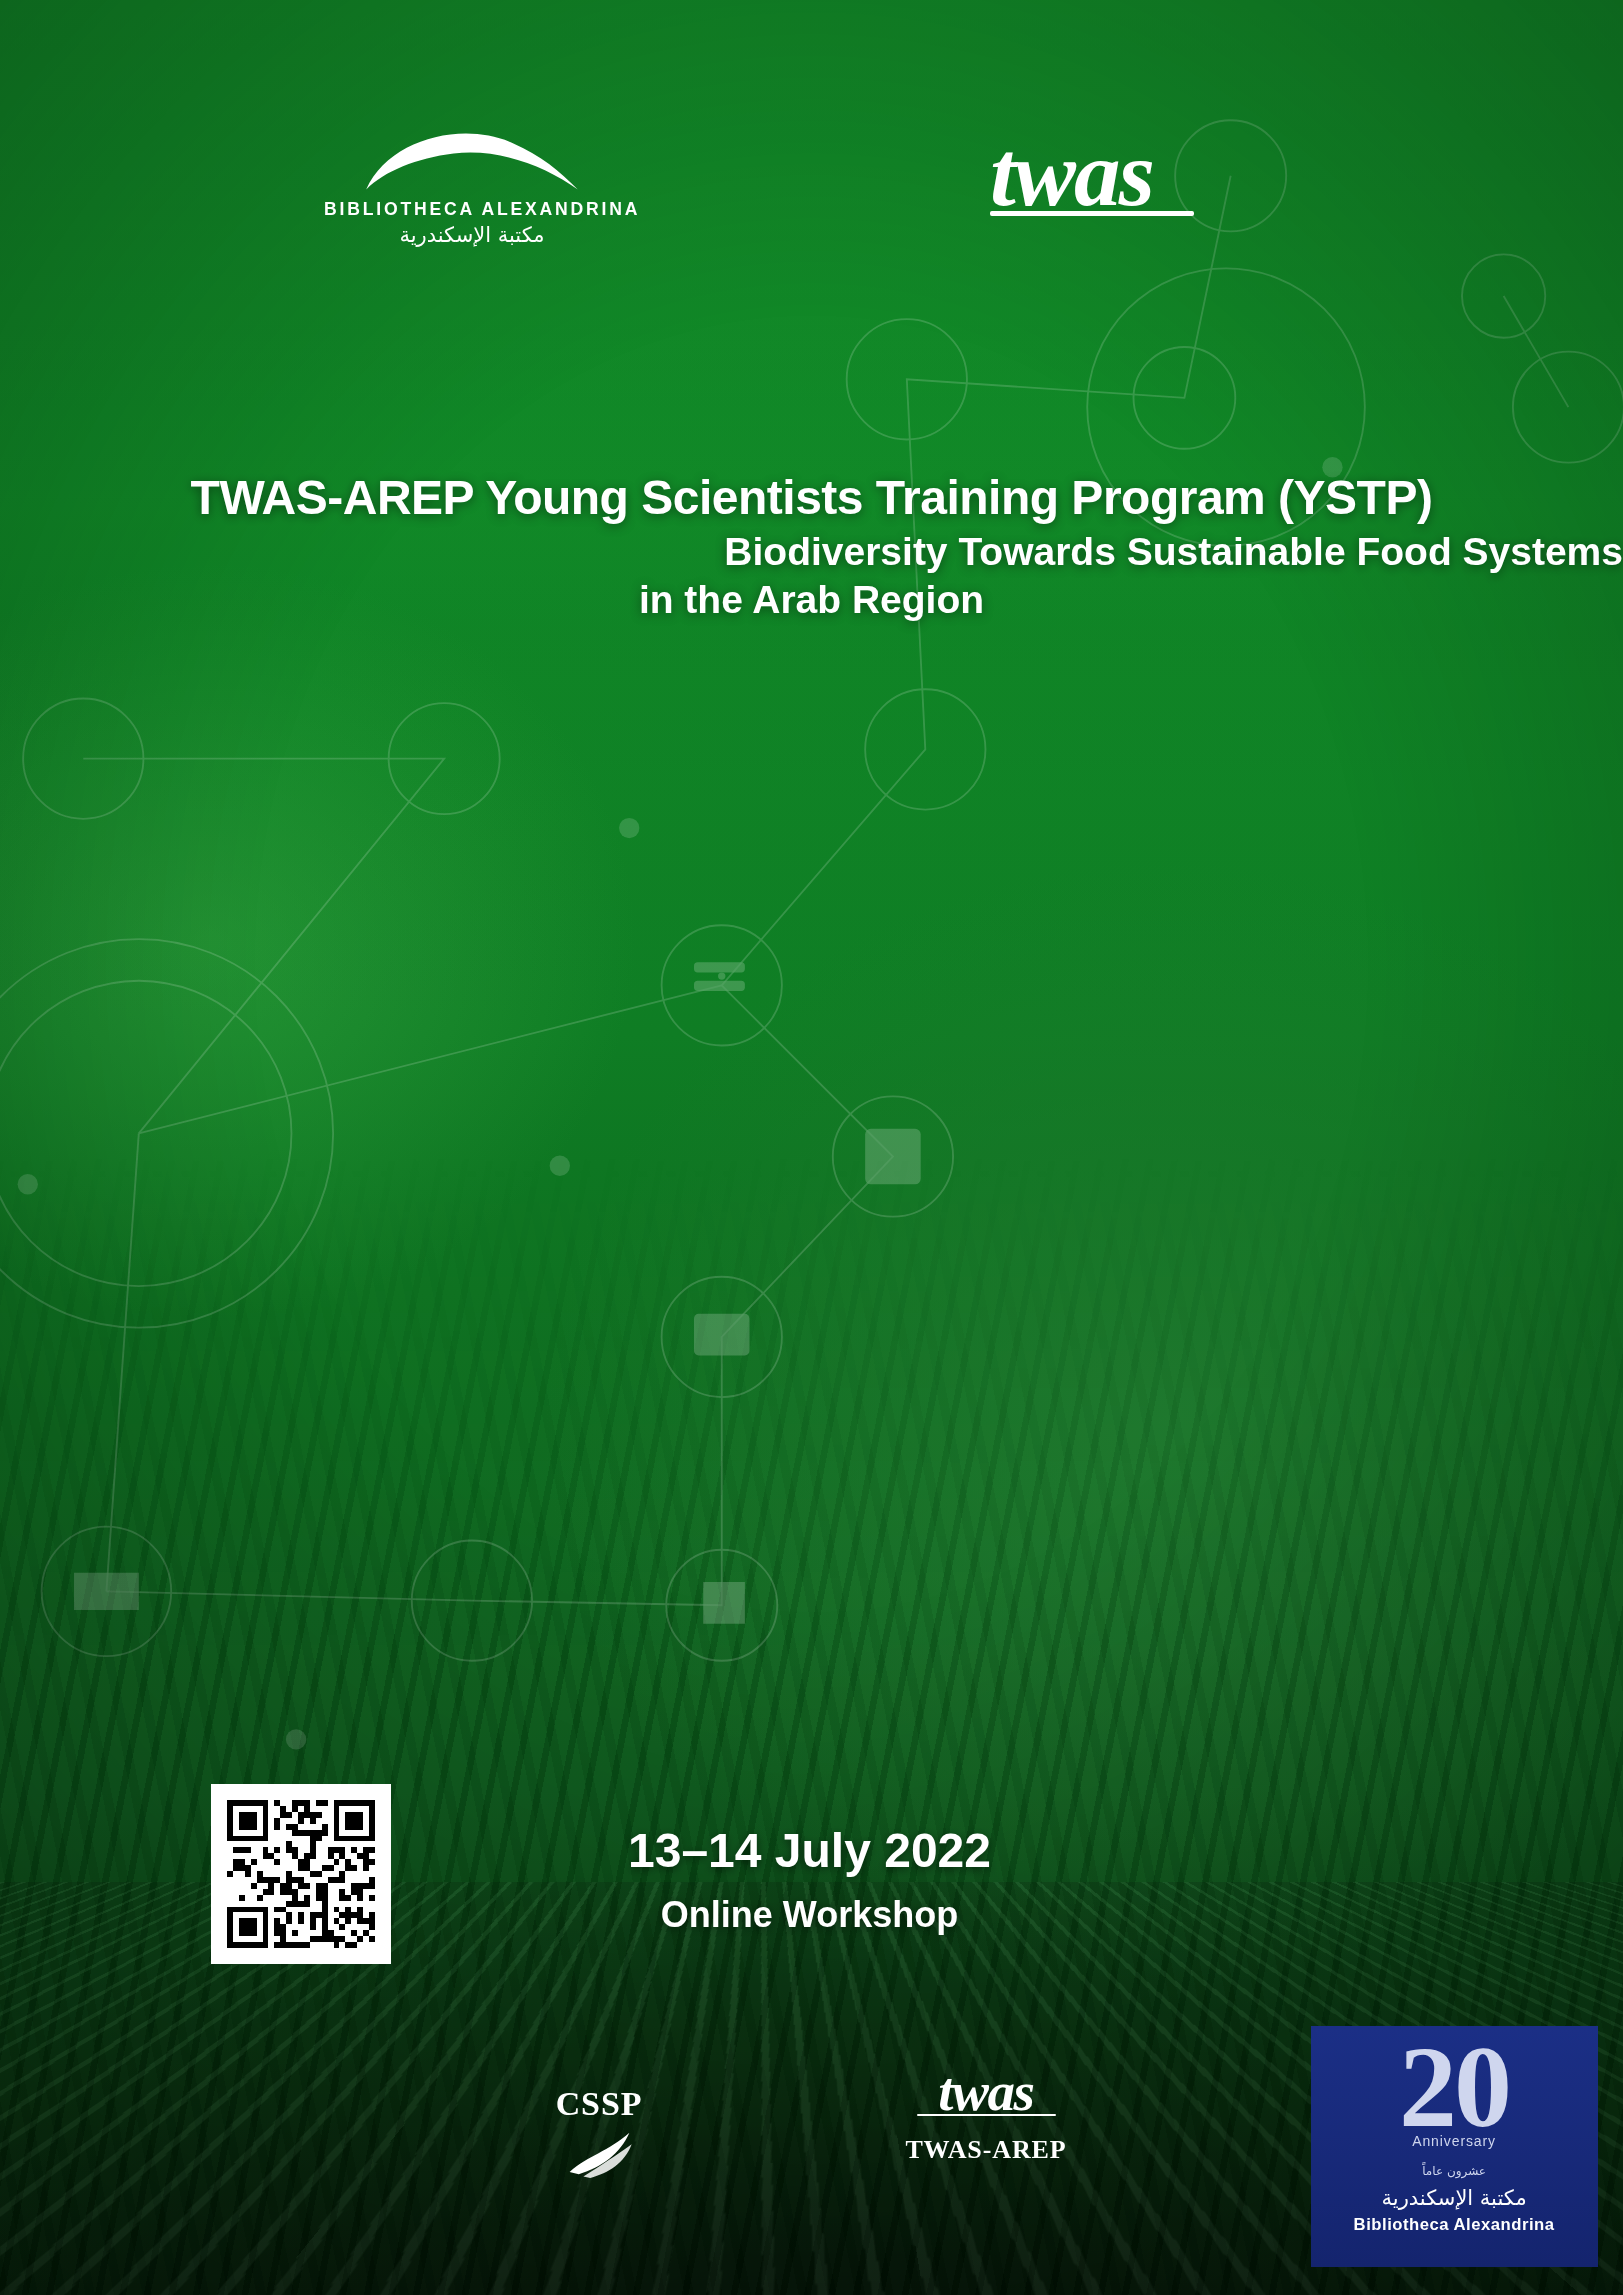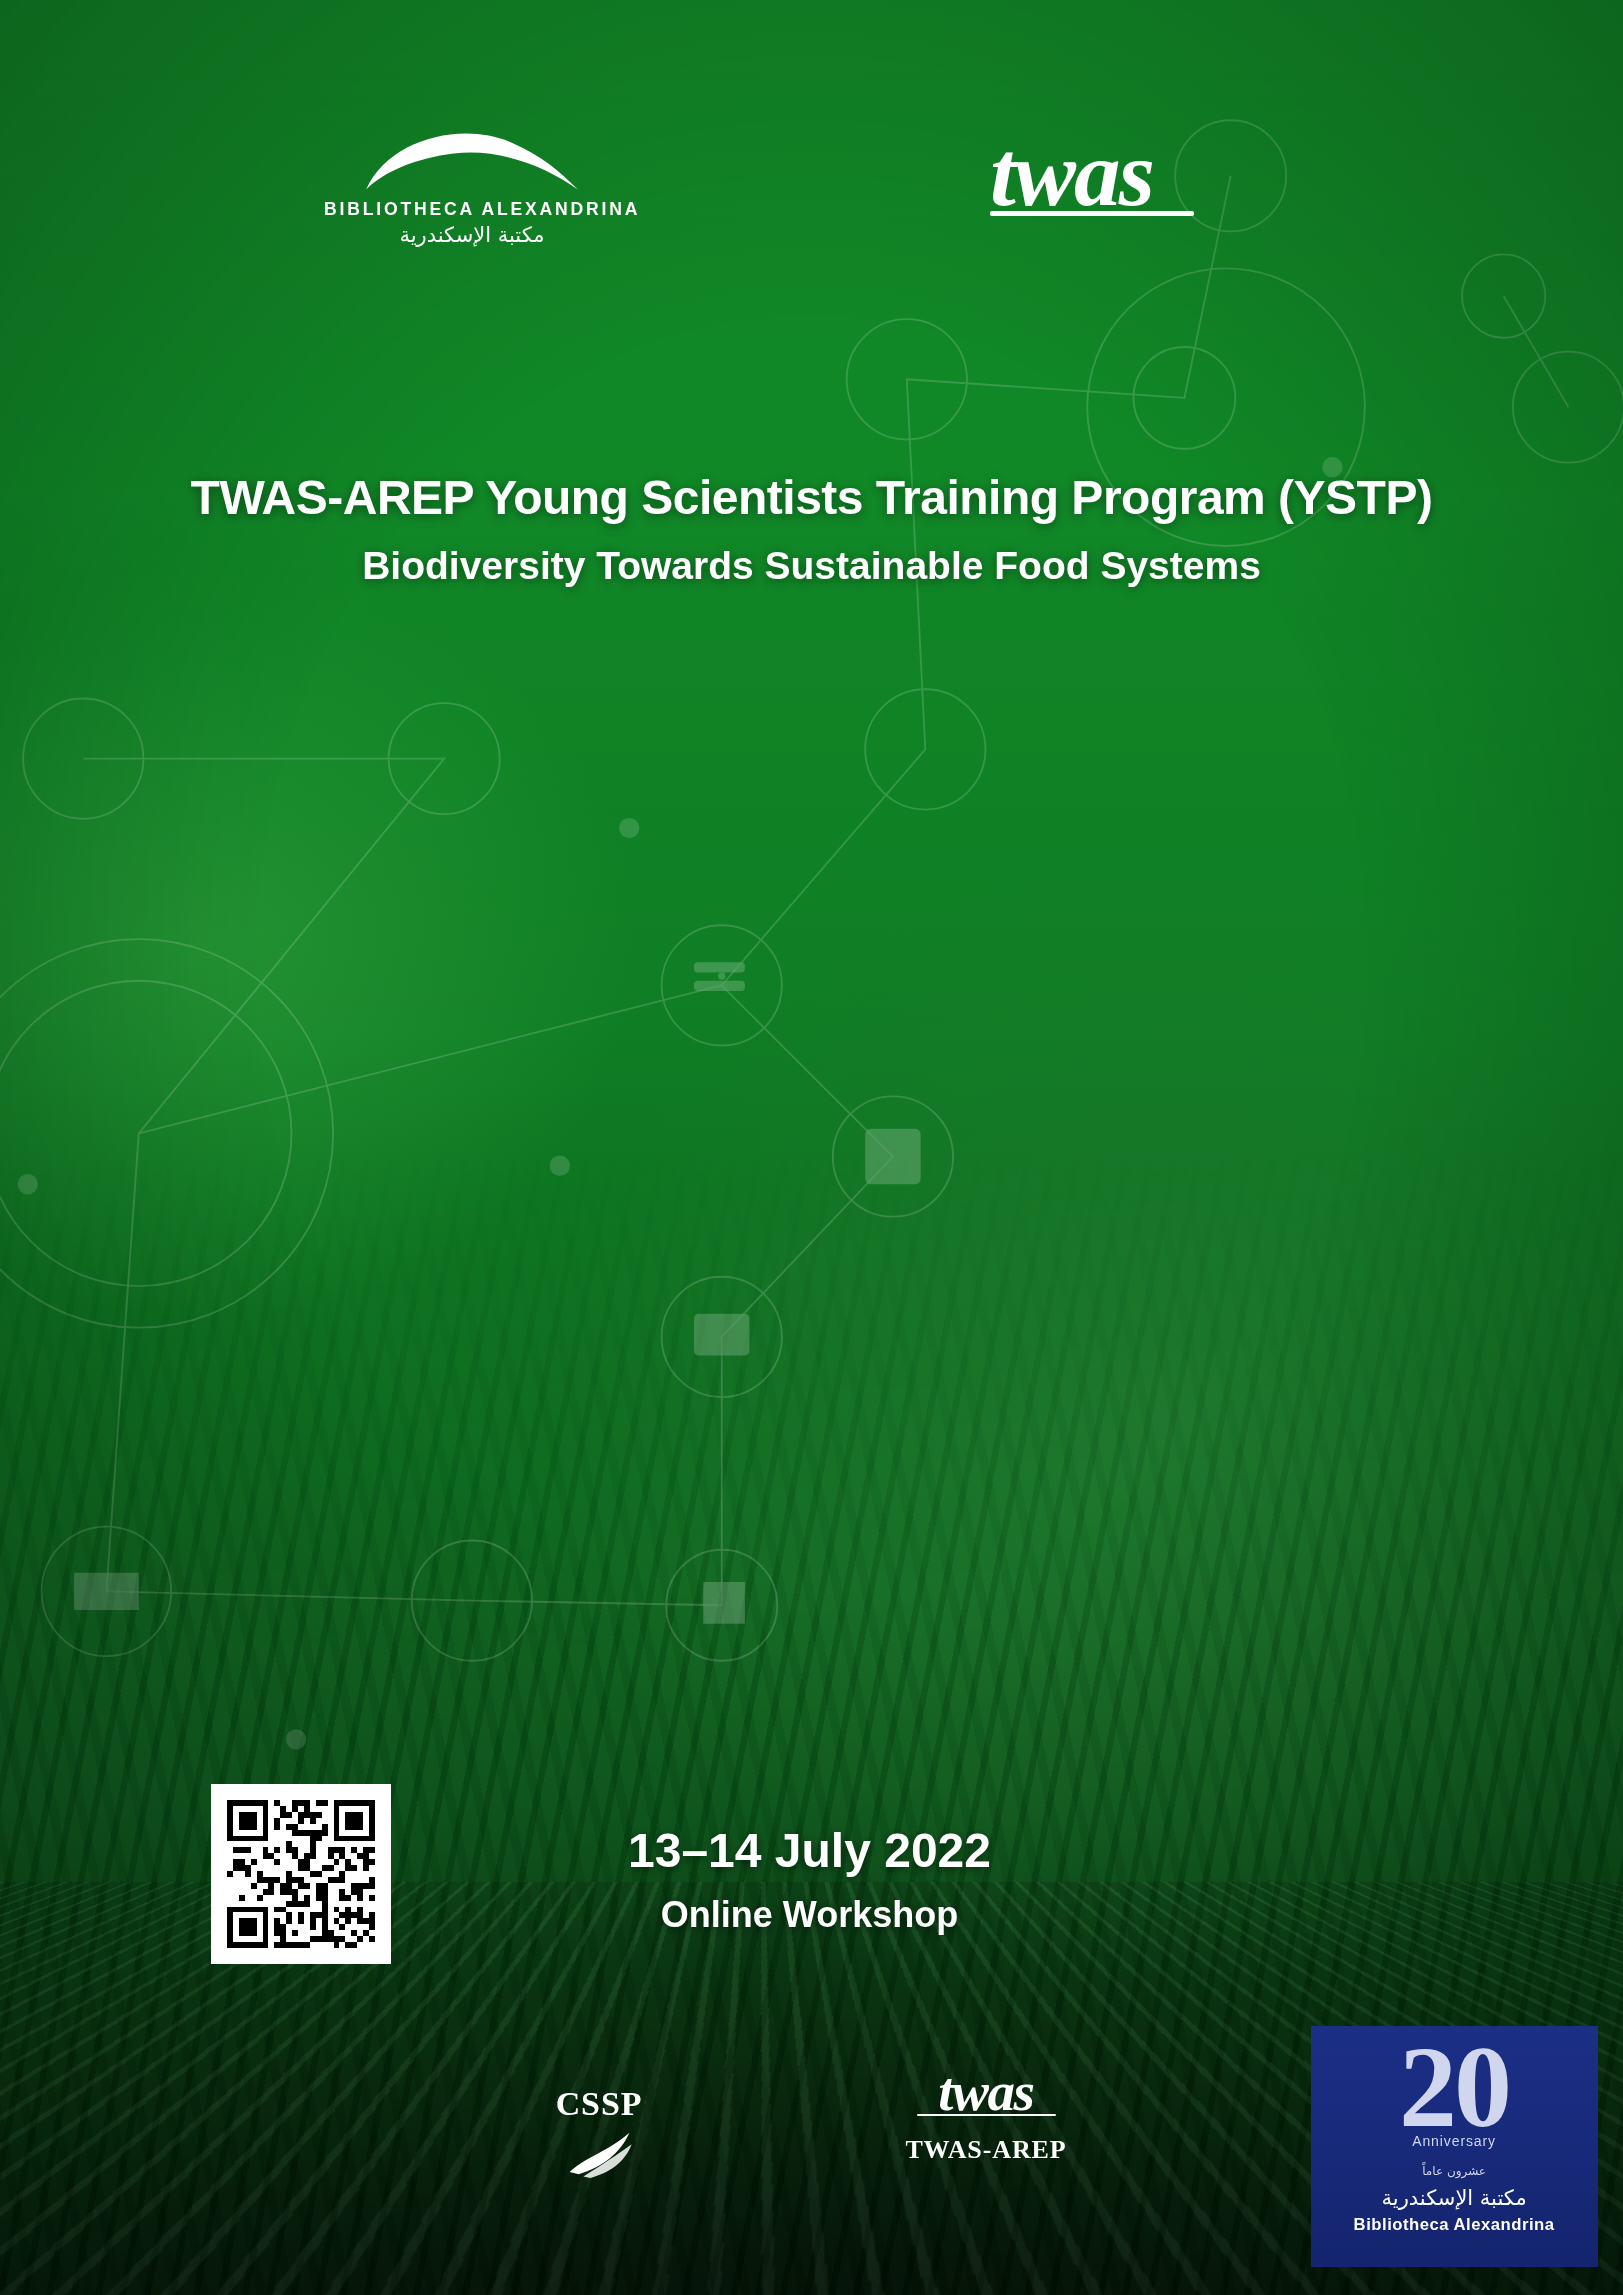--- a/index.html
+++ b/index.html
@@ -139,21 +139,22 @@
   .title-main {
     font-size: 48px;
     font-weight: 700;
     letter-spacing: -0.5px;
     line-height: 1.1;
   }
   .title-sub1 {
     font-size: 39px;
     font-weight: 700;
     line-height: 1.25;
-    margin-top: 17px;
+    margin-top: 3px;
+    text-align: right;
   }
   .title-sub2 {
     font-size: 39px;
     font-weight: 700;
     line-height: 1.2;
   }
 
   
   .qr-box {
     position: absolute;
@@ -353,20 +354,21 @@
 
     <div class="twas-logo">
       <div class="twas-word">twas</div>
       <div class="twas-underline"></div>
     </div>
   </div>
 
   <div class="titles">
     <div class="title-main">TWAS-AREP Young Scientists Training Program (YSTP)</div>
     <div class="title-sub1">Biodiversity Towards Sustainable Food Systems</div>
+    <div class="title-sub2">in the Arab Region</div>
   </div>
 
   <div class="qr-box">
     <div class="qr-grid" id="qr">
         <i class="on"></i>
         <i class="on"></i>
         <i class="on"></i>
         <i class="on"></i>
         <i class="on"></i>
         <i class="on"></i>

